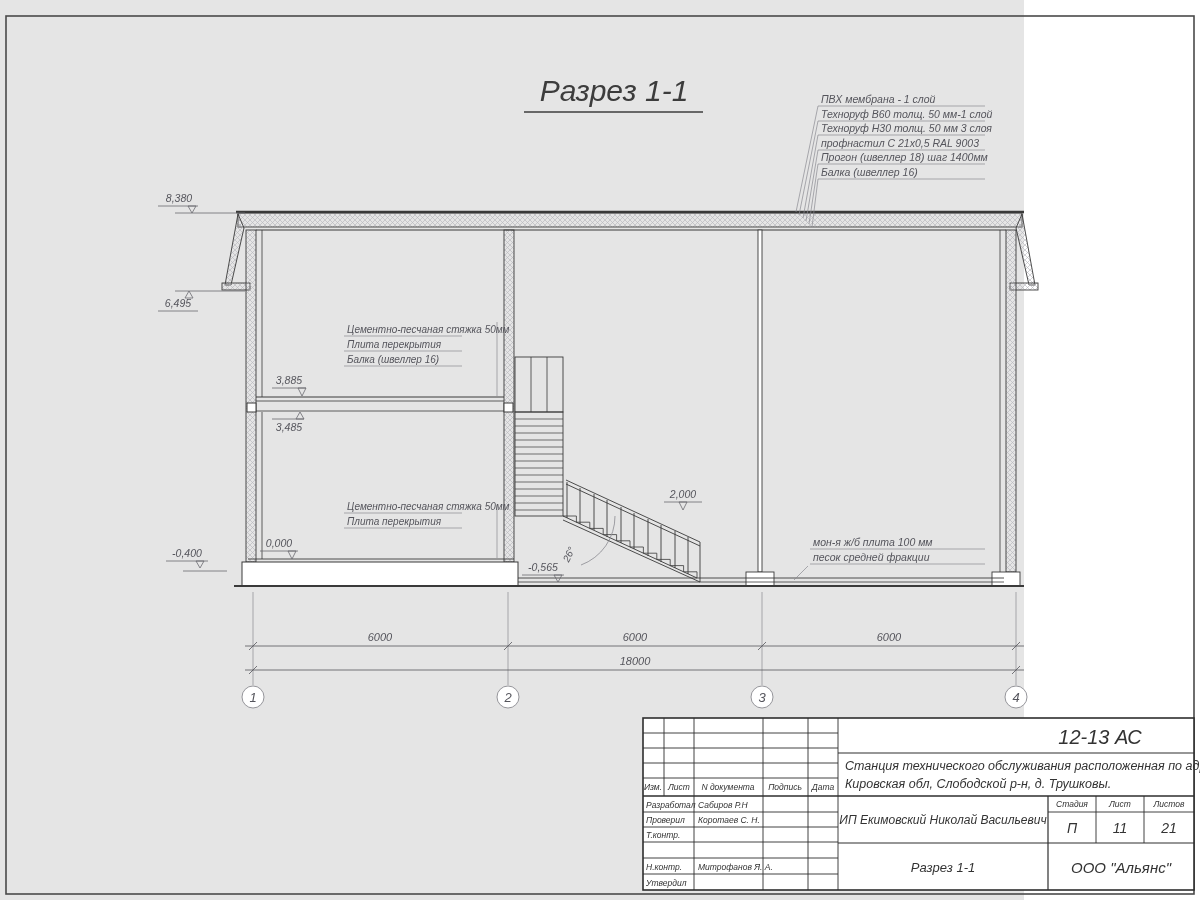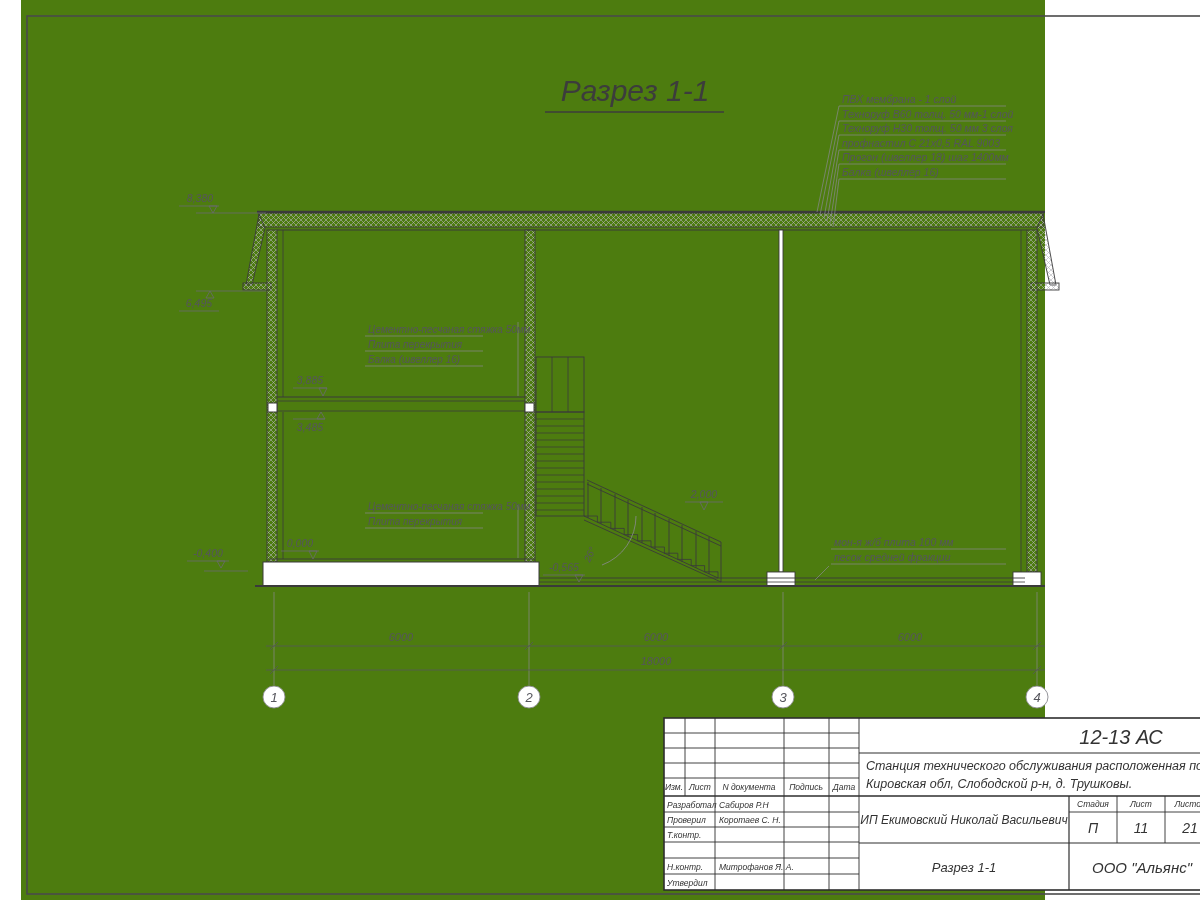--- a/index.html
+++ b/index.html
@@ -1,16 +1,16 @@
 <!DOCTYPE html>
 <html><head>
 <meta charset="utf-8">
 <style>
   html,body{margin:0;padding:0;background:#fff;width:1200px;height:900px;overflow:hidden;}
-  #sheet{position:relative;width:1024px;height:900px;background:#4d7c0f;margin-left:21px;}
+  #sheet{position:relative;width:1024px;height:900px;background:#e5e5e5;}
   svg{position:absolute;left:0;top:0;}
   text{font-family:"Liberation Sans",sans-serif;font-style:italic;}
   .ann{fill:#55555c;font-size:10.5px;}
   .ann2{fill:#55555c;font-size:10px;}
   .elev{fill:#55555c;font-size:10.5px;}
   .dim{fill:#55555c;font-size:11px;}
   .axis{fill:#55555c;font-size:13px;}
   .ttl{fill:#3c3c3c;font-size:30px;}
   .tb{fill:#333;font-size:8.5px;}
   .tbm{fill:#333;font-size:12px;}

